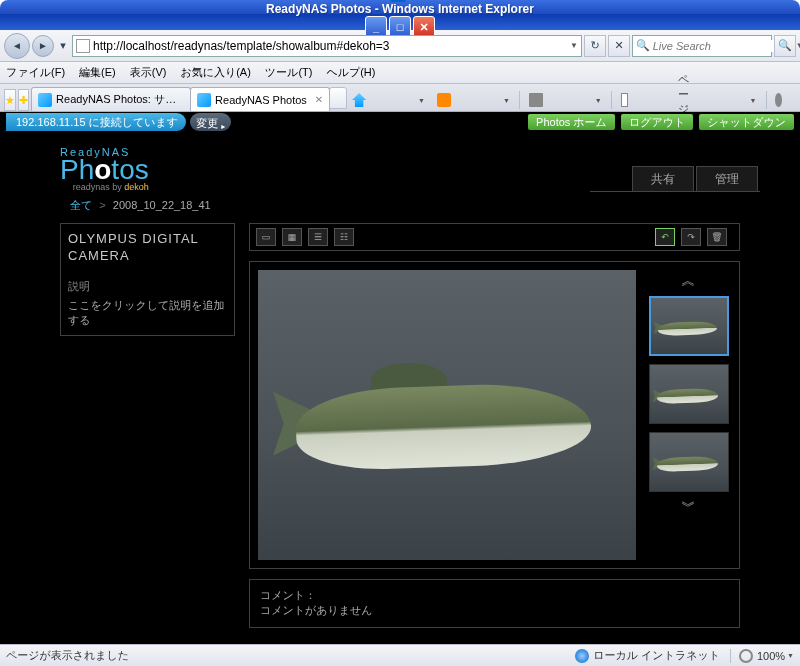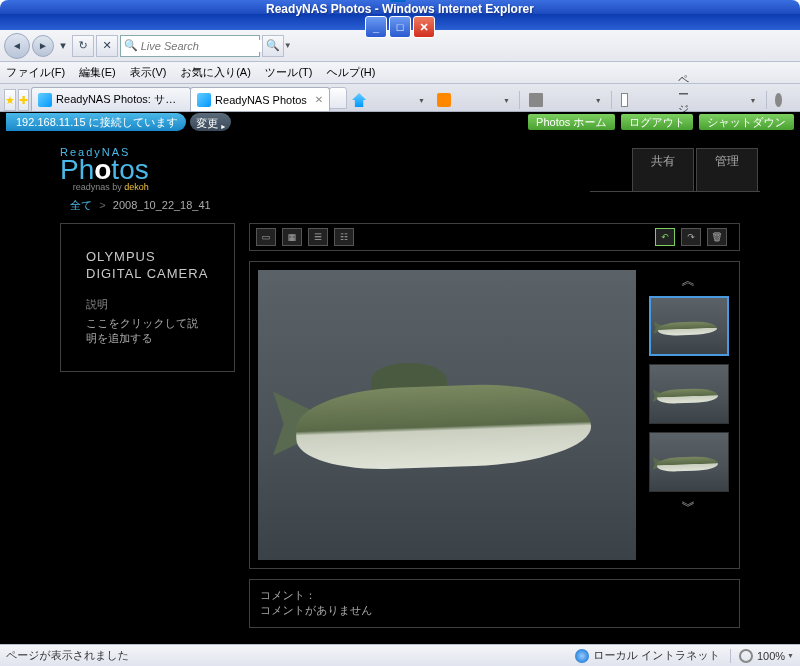--- a/index.html
+++ b/index.html
@@ -63,33 +63,33 @@
 
 
 .rn-head { height:60px; display:flex; align-items:flex-end; padding:0 40px 0 60px; }
 .logo { color:#4ab8e8; font-family:Georgia,serif; }
 .logo .l1 { font-size:11px; letter-spacing:2px; }
 .logo .l2 { font-size:28px; line-height:24px; }
 .logo .l2 b { color:#fff; }
 .logo .l3 { font-size:9px; color:#888; text-align:right; }
 .logo .l3 em { color:#f0c040; font-style:normal; }
 .rn-head-spacer { flex:1; }
-.rn-tabs { display:flex; border-bottom:1px solid #444; height:44px;padding-left:42px; }
+.rn-tabs { display:flex; border-bottom:1px solid #444; height:26px;padding-left:42px; }
 .rn-tab { padding:4px 18px; color:#aaa; border:1px solid #444; border-bottom:none; background:#1a1a1a; margin-right:2px; cursor:pointer; font-size:12px; }
 
 
 .crumb { padding:6px 0 10px 70px; font-size:11px; color:#4ab8e8; }
 .crumb a { color:#4ab8e8; cursor:pointer; }
 .crumb .sep2 { color:#666; margin:0 4px; }
 .crumb .cur { color:#aaa; }
 
 
 .rn-main { display:flex; padding:0 60px; gap:14px; }
 .leftcol { width:175px; }
-.infobox { border:1px solid #404040; padding:25px; }
+.infobox { border:1px solid #404040; padding:7px; }
 .infobox .ptitle { font-size:13px; color:#c8c8c8; letter-spacing:1px; margin-bottom:14px; line-height:1.3; }
 .infobox .lbl2 { color:#888; font-size:11px; margin-bottom:4px; }
 .infobox .desc { color:#aaa; font-size:11px; cursor:pointer; }
 
 .centercol { flex:1; }
 .toolbar { height:28px; border:1px solid #404040; display:flex; align-items:center; padding:0 6px; margin-bottom:10px; }
 .tbtn { width:20px; height:18px; margin-right:6px; cursor:pointer; display:flex; align-items:center; justify-content:center; color:#aaa; border:1px solid #555; background:#222; font-size:9px; }
 .tb-spacer { flex:1; }
 .tbtn.g { color:#7bd060; border-color:#7bd060; }
 
@@ -127,20 +127,25 @@
     <div class="winbtn">_</div>
     <div class="winbtn">□</div>
     <div class="winbtn close">✕</div>
   </div>
 </div>
 
 <div class="navrow">
   <div class="navbtn">◄</div>
   <div class="navbtn fwd">►</div>
   <div class="navdrop">▾</div>
+  <div class="addr">
+    <span class="page-ico"></span>
+    <input value="http://localhost/readynas/template/showalbum#dekoh=3" style="">
+    <span style="color:#555;font-size:8px;">▼</span>
+  </div>
   <div class="addrbtn">↻</div>
   <div class="addrbtn">✕</div>
   <div class="search">
     <span class="mag">🔍</span>
     <input placeholder="Live Search" style="">
     <span style="color:#555;font-size:8px;">▼</span>
   </div>
   <div class="addrbtn">🔍</div>
 </div>
 

